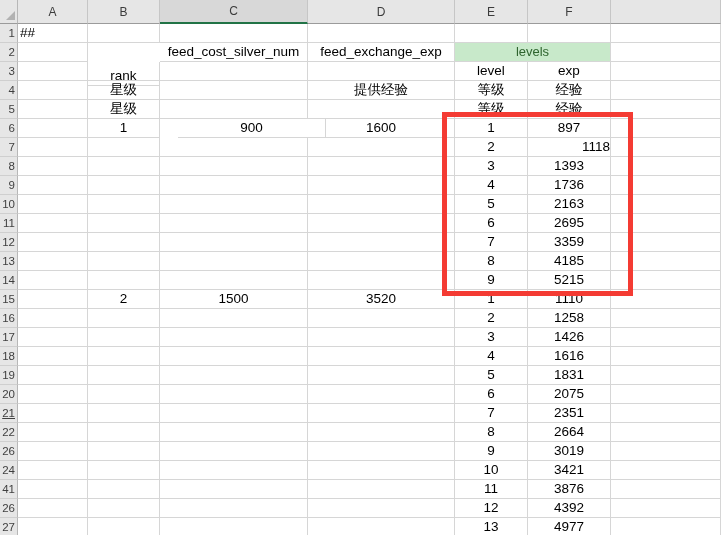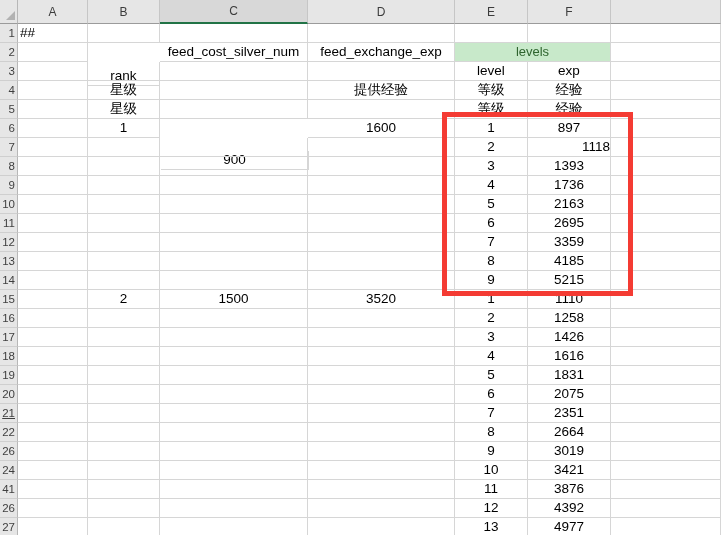--- a/index.html
+++ b/index.html
@@ -134,21 +134,21 @@
       <div class="cell" style="left: 593px; top: 57px; width: 110px; height: 19px;"></div>
       <div class="cell" style="left: 0px; top: 76px; width: 70px; height: 19px;"></div>
       <div class="cell" style="left: 70px; top: 76px; width: 72px; height: 19px;">星级</div>
       <div class="cell" style="left: 142px; top: 76px; width: 148px; height: 19px;"></div>
       <div class="cell" style="left: 290px; top: 76px; width: 147px; height: 19px;"></div>
       <div class="cell" style="left: 437px; top: 76px; width: 73px; height: 19px;">等级</div>
       <div class="cell" style="left: 510px; top: 76px; width: 83px; height: 19px;">经验</div>
       <div class="cell" style="left: 593px; top: 76px; width: 110px; height: 19px;"></div>
       <div class="cell" style="left: 0px; top: 95px; width: 70px; height: 19px;"></div>
       <div class="cell" style="left: 70px; top: 95px; width: 72px; height: 19px;">1</div>
-      <div class="cell" style="left: 143px; top: 95px; width: 148px; height: 19px; margin-top: 32px;">900</div>
+      <div class="cell" style="left: 160px; top: 95px; width: 148px; height: 19px;">900</div>
       <div class="cell" style="left: 290px; top: 95px; width: 147px; height: 19px;">1600</div>
       <div class="cell" style="left: 437px; top: 95px; width: 73px; height: 19px;">1</div>
       <div class="cell" style="left: 510px; top: 95px; width: 83px; height: 19px;">897</div>
       <div class="cell" style="left: 593px; top: 95px; width: 110px; height: 19px;"></div>
       <div class="cell" style="left: 0px; top: 114px; width: 70px; height: 19px;"></div>
       <div class="cell" style="left: 70px; top: 114px; width: 72px; height: 19px;"></div>
       <div class="cell" style="left: 142px; top: 114px; width: 148px; height: 19px;"></div>
       <div class="cell" style="left: 290px; top: 114px; width: 147px; height: 19px;"></div>
       <div class="cell" style="left: 437px; top: 114px; width: 73px; height: 19px;">2</div>
       <div class="cell" style="left: 510px; top: 114px; width: 83px; height: 19px; text-align: right;">1118</div>

